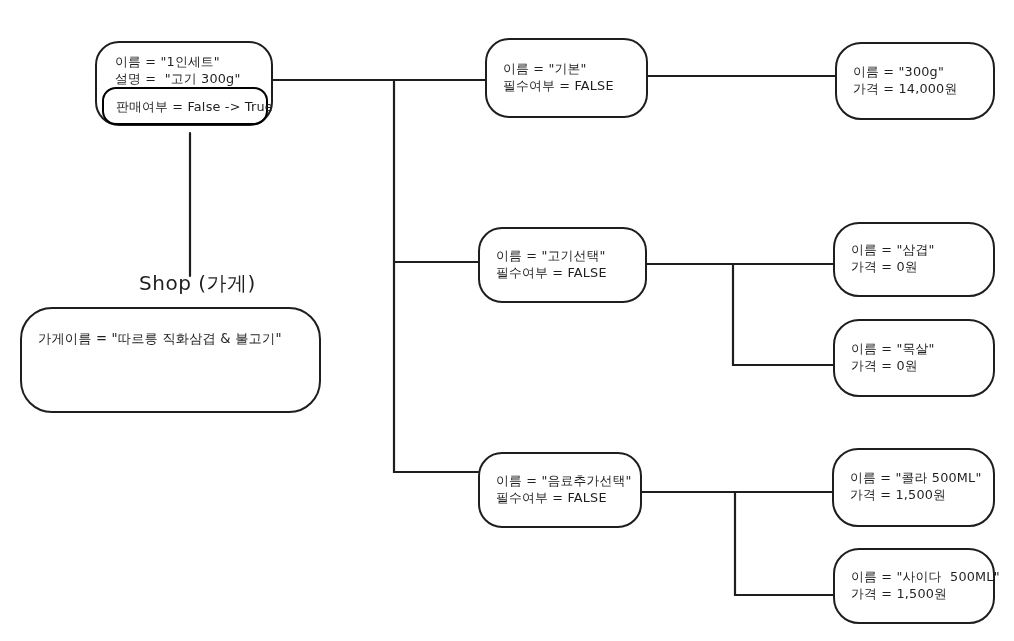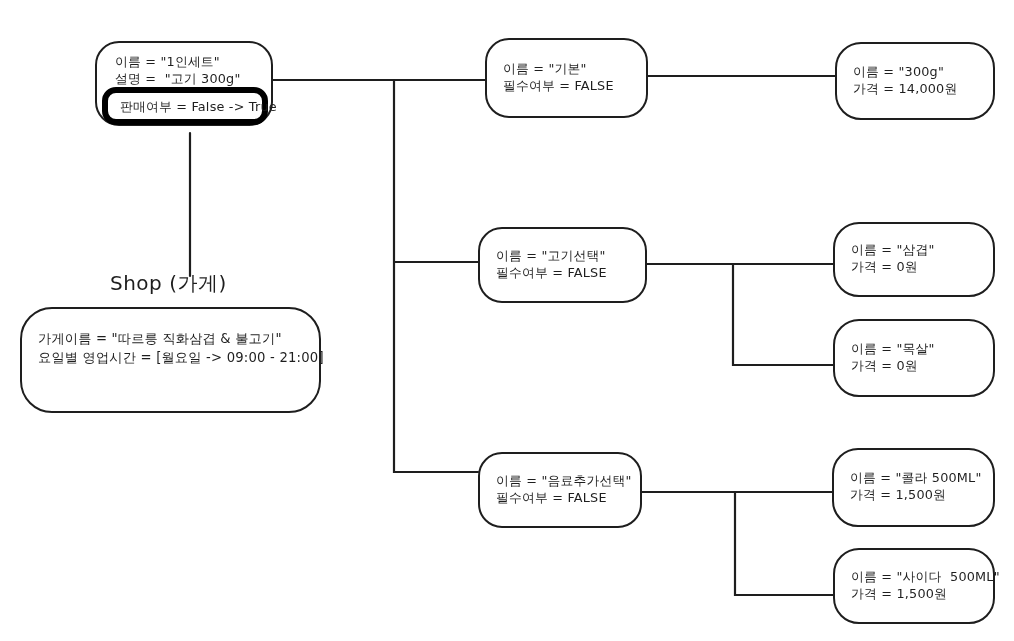--- a/index.html
+++ b/index.html
@@ -41,31 +41,32 @@
     left: 95px; top: 41px;
     width: 178px; height: 85px;
     border-radius: 24px;
     padding: 10px 0 0 18px;
   }
   .highlight-box {
     position: absolute;
     box-sizing: border-box;
     left: 5px; top: 44px;
     width: 166px; height: 38px;
-    border: 6px solid #000000;
+    border: 2px solid #000000;
     border-radius: 14px;
     display: flex;
     align-items: center;
     padding-left: 12px;
   }
   
   .shop-label {
     position: absolute;
     left: 110px; top: 270px;
     width: 175px;
+    text-align: center;
     font-size: 20px;
     letter-spacing: 0.5px;
     z-index: 1;
     color: #1e1e1e;
   }
   .shop-node {
     left: 20px; top: 307px;
     width: 301px; height: 106px;
     border-radius: 32px;
     padding: 20px 0 0 16px;
@@ -114,21 +115,20 @@
     <div class="txt">설명 =  "고기 300g"</div>
     <div class="highlight-box">
       <span class="txt">판매여부 = False -&gt; True</span>
     </div>
   </div>
 
   <div class="shop-label">Shop (가게)</div>
 
   <div class="node shop-node">
     <div class="txt">가게이름 = "따르릉 직화삼겹 &amp; 불고기"</div>
-    <div class="txt">요일별 영업시간 = [월요일 -&gt; 09:00 - 21:00]</div>
   </div>
 
   <div class="node grp-basic">
     <div class="txt">이름 = "기본"</div>
     <div class="txt">필수여부 = FALSE</div>
   </div>
 
   <div class="node grp-meat">
     <div class="txt">이름 = "고기선택"</div>
     <div class="txt">필수여부 = FALSE</div>

